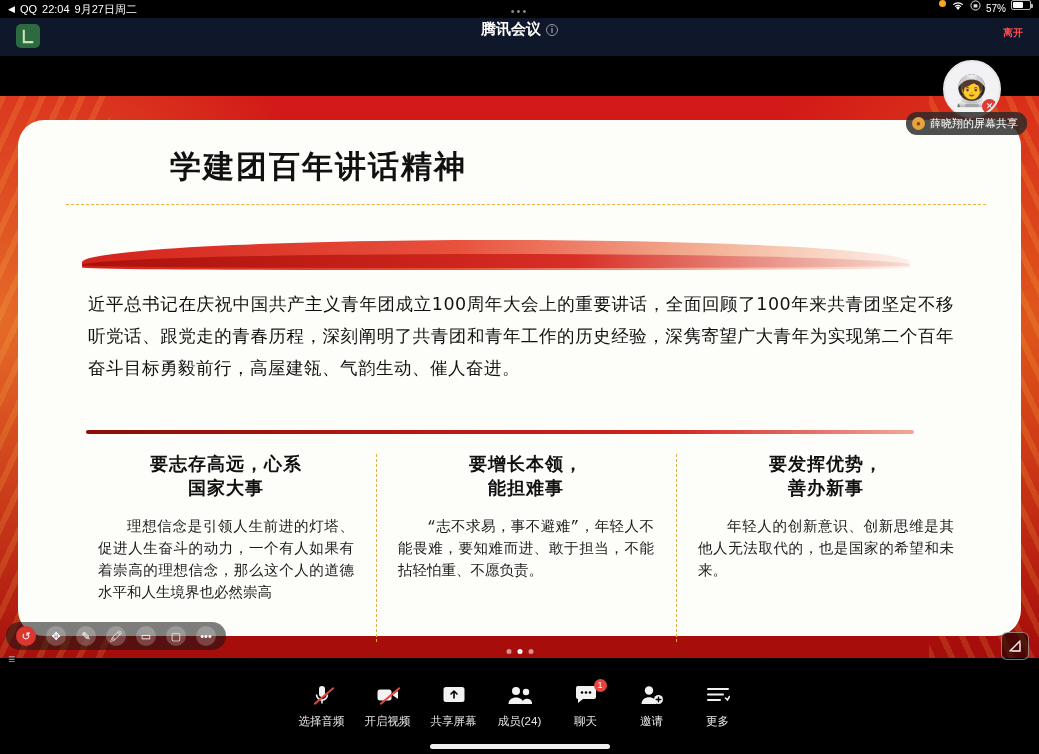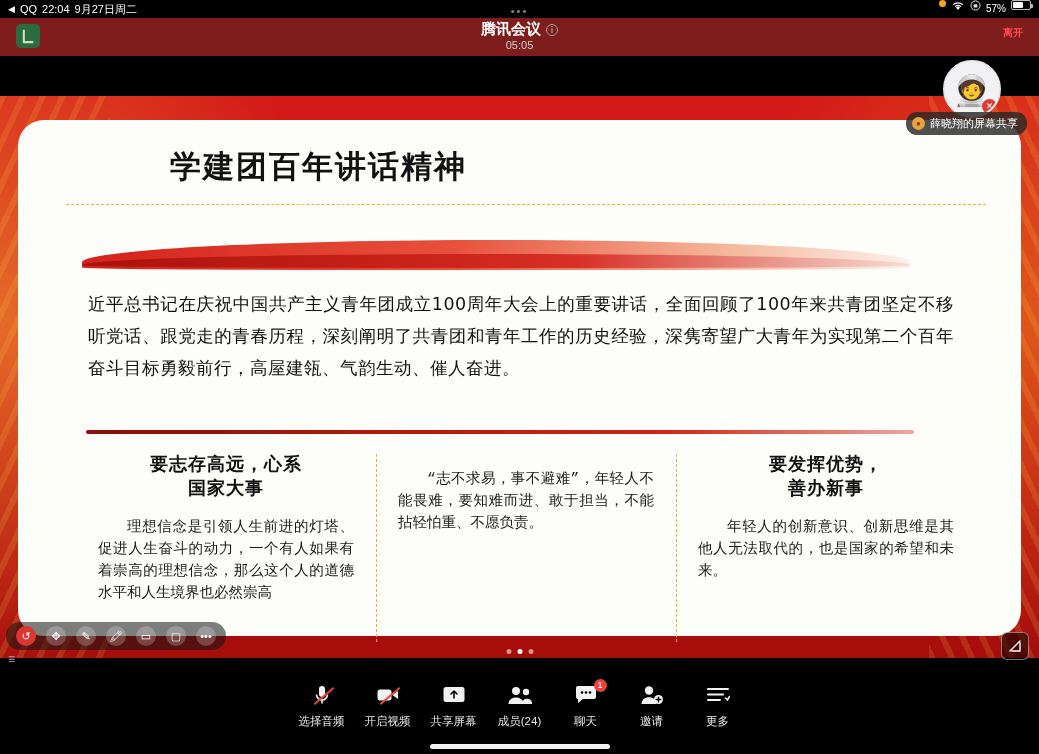--- a/index.html
+++ b/index.html
@@ -39,21 +39,21 @@
   }
   .batt::after {
     content: ""; position: absolute; right: -3px; top: 3px;
     width: 2px; height: 4px; background: #bbb; border-radius: 0 1px 1px 0;
   }
   .batt i { position: absolute; left: 1px; top: 1px; bottom: 1px; width: 57%; background: #fff; border-radius: 1px; display:block; }
 
   
   .mt-header {
     position: absolute; top: 18px; left: 0; width: 1039px; height: 38px;
-    background: #7f1d1d; color: #fff;
+    background: #0f172a; color: #fff;
   }
   .logo-box {
     position: absolute; left: 16px; top: 6px;
     width: 24px; height: 24px; border-radius: 5px;
     background: #2b6b3f;
     display: flex; align-items: center; justify-content: center;
     color: #d8e8c8; font-size: 13px; font-weight: bold;
   }
   .mt-title {
     position: absolute; left: 0; right: 0; top: 2px;
@@ -297,21 +297,20 @@
   <div class="mt-header">
     <div class="logo-box">
       <svg width="15" height="15" viewBox="0 0 16 16">
           <path d="M3 2v12h9" stroke="#cfe3b8" stroke-width="2.2" fill="none" stroke-linecap="square"></path>
         </svg>
     </div>
     <div class="mt-title">
       <span>腾讯会议</span>
       <span class="info-circle">i</span>
     </div>
-    <div class="mt-timer">05:05</div>
     <div class="leave-btn">离开</div>
   </div>
 
   <div class="stage">
 
     <div class="slide-bg"></div>
 
     <div class="slide-card">
 
 
@@ -324,20 +323,21 @@
       <div class="body-text">近平总书记在庆祝中国共产主义青年团成立100周年大会上的重要讲话，全面回顾了100年来共青团坚定不移听党话、跟党走的青春历程，深刻阐明了共青团和青年工作的历史经验，深隽寄望广大青年为实现第二个百年奋斗目标勇毅前行，高屋建瓴、气韵生动、催人奋进。</div>
 
       <div class="red-rule"></div>
 
       <div class="cols">
         <div class="col">
           <div class="col-head">要志存高远，心系<br>国家大事</div>
           <div class="col-body">理想信念是引领人生前进的灯塔、促进人生奋斗的动力，一个有人如果有着崇高的理想信念，那么这个人的道德水平和人生境界也必然崇高</div>
         </div>
         <div class="col">
+          <div class="col-head">要增长本领，<br>能担难事</div>
           <div class="col-body">“志不求易，事不避难”，年轻人不能畏难，要知难而进、敢于担当，不能拈轻怕重、不愿负责。</div>
         </div>
         <div class="col">
           <div class="col-head">要发挥优势，<br>善办新事</div>
           <div class="col-body">年轻人的创新意识、创新思维是其他人无法取代的，也是国家的希望和未来。</div>
         </div>
       </div>
     </div>
 
     <div class="avatar">

